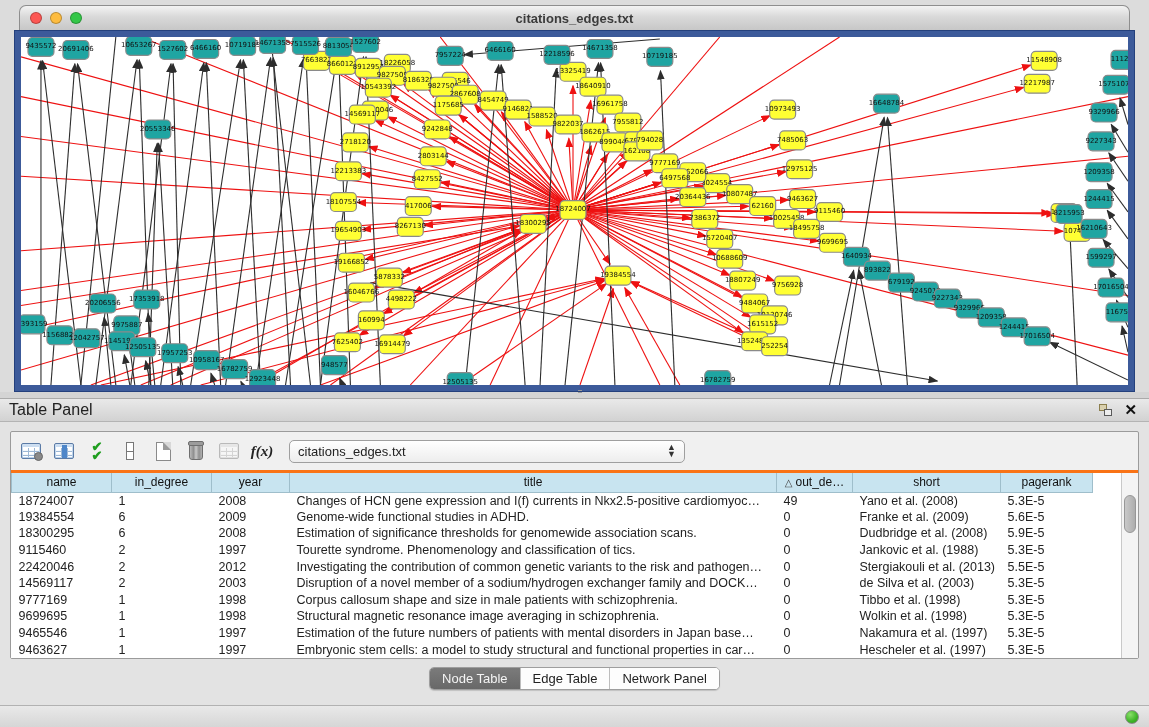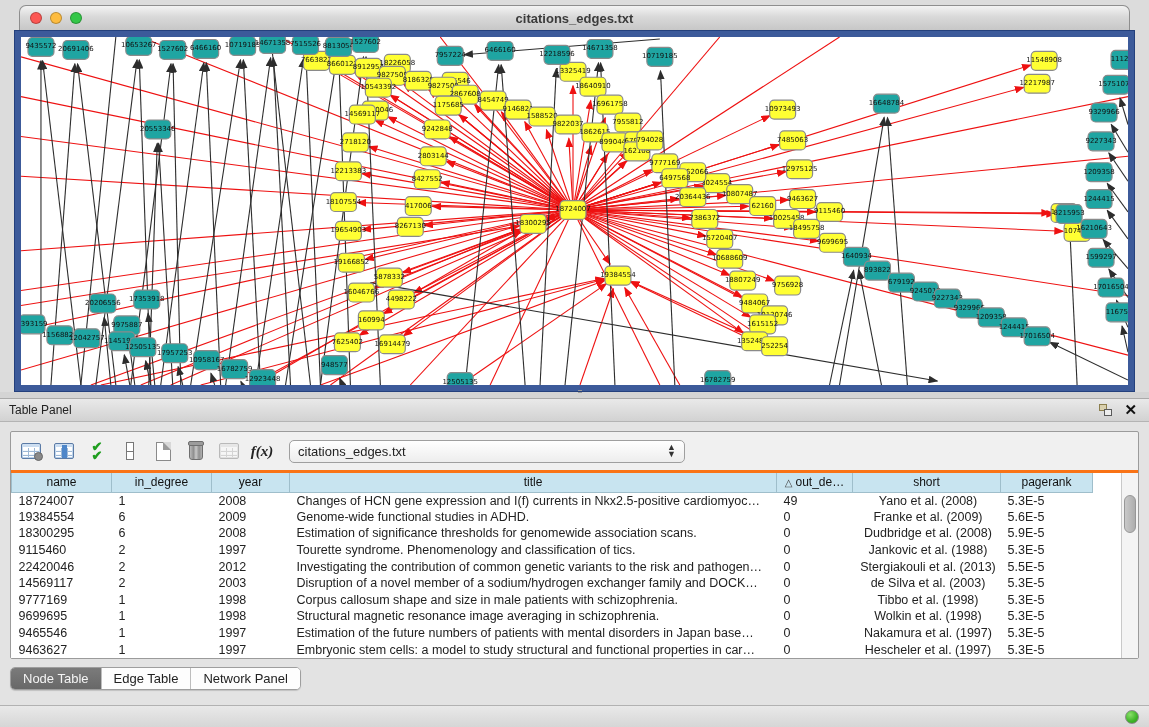--- a/index.html
+++ b/index.html
@@ -37,21 +37,21 @@
   
   .splitter { position:absolute; left:0; top:392px; width:1149px; height:6px; background:#d4d4d4; }
   .splitter .grip { position:absolute; left:50%; top:1px; width:10px; height:4px;
     border-left:3px double #9a9a9a; transform:rotate(90deg); }
 
   
   .table-panel { position:absolute; left:0; top:398px; width:1149px; height:307px;
     background:#e3e3e3; border-top:1px solid #aaa; }
   .tp-header { height:23px; background:linear-gradient(#e9e9e9,#d2d2d2);
     border-bottom:1px solid #b4b4b4; display:flex; align-items:center; }
-  .tp-title { font-size:12px; color:#222; padding-left:9px; flex:1; }
+  .tp-title { font-size:16px; color:#222; padding-left:9px; flex:1; }
   .tp-header-icons { display:flex; align-items:center; gap:12px; padding-right:12px; }
   .float-ic { position:relative; width:13px; height:12px; }
   .float-ic .sq1 { position:absolute; left:0; top:0; width:8px; height:7px; border:1px solid #8c7f4e; background:#d9d0ae; }
   .float-ic .sq2 { position:absolute; right:0; bottom:0; width:8px; height:7px; border:1px solid #5a5a5a; background:#eee; }
   .close-x { font-size:15px; font-weight:bold; color:#111; line-height:12px; cursor:default; }
 
   .tp-body { padding:9px 10px 0 10px; }
   .tp-box { border:1px solid #9b9b9b; background:#f0f0f0; border-radius:2px; height:228px;
     display:flex; flex-direction:column; }
   .toolbar { height:38px; display:flex; align-items:center; gap:9px; padding:0 8px; }
@@ -74,28 +74,28 @@
     overflow:hidden; white-space:nowrap;
   }
   table.grid td {
     height:16px; padding:0 4px 0 7px; color:#222; border:none;
     overflow:hidden; white-space:nowrap; text-overflow:clip;
   }
   table.grid col.c-name{width:100px} table.grid col.c-ind{width:100px}
   table.grid col.c-year{width:78px} table.grid col.c-title{width:487px}
   table.grid col.c-out{width:76px} table.grid col.c-short{width:148px}
   table.grid col.c-pr{width:92px}
-  td.ctr { text-align:center; }
+  td.ctr { text-align:left; }
   .sort-tri { display:inline-block; font-size:10px; color:#444; margin-right:3px; }
   .vscroll { position:absolute; right:0; top:0; bottom:0; width:17px;
     background:#f4f4f4; border-left:1px solid #c9c9c9; }
   .vthumb { position:absolute; left:2px; top:22px; width:12px; height:38px;
     background:linear-gradient(90deg,#c9c9c9,#adadad); border:1px solid #979797; border-radius:6px; }
 
-  .tabs-row { display:flex; justify-content:flex-start; margin-top:8px; }
+  .tabs-row { display:flex; justify-content:center; margin-top:8px; }
   .seg { display:flex; border:1px solid #9e9e9e; border-radius:5px; overflow:hidden;
     background:#fff; box-shadow:0 1px 1px rgba(0,0,0,.15); }
   .seg-btn { font-size:13px; padding:3px 12px; color:#222; border-right:1px solid #bdbdbd; background:#fdfdfd; }
   .seg-btn:last-child { border-right:none; }
   .seg-btn.active { background:linear-gradient(#7b7b7b,#686868); color:#f4f4f4; }
 
   
   .statusbar { position:absolute; left:0; bottom:0; width:1149px; height:22px;
     background:linear-gradient(#e9e9e9,#d6d6d6); border-top:1px solid #b2b2b2;
     display:flex; align-items:center; justify-content:flex-end; gap:6px; padding-right:10px; }

